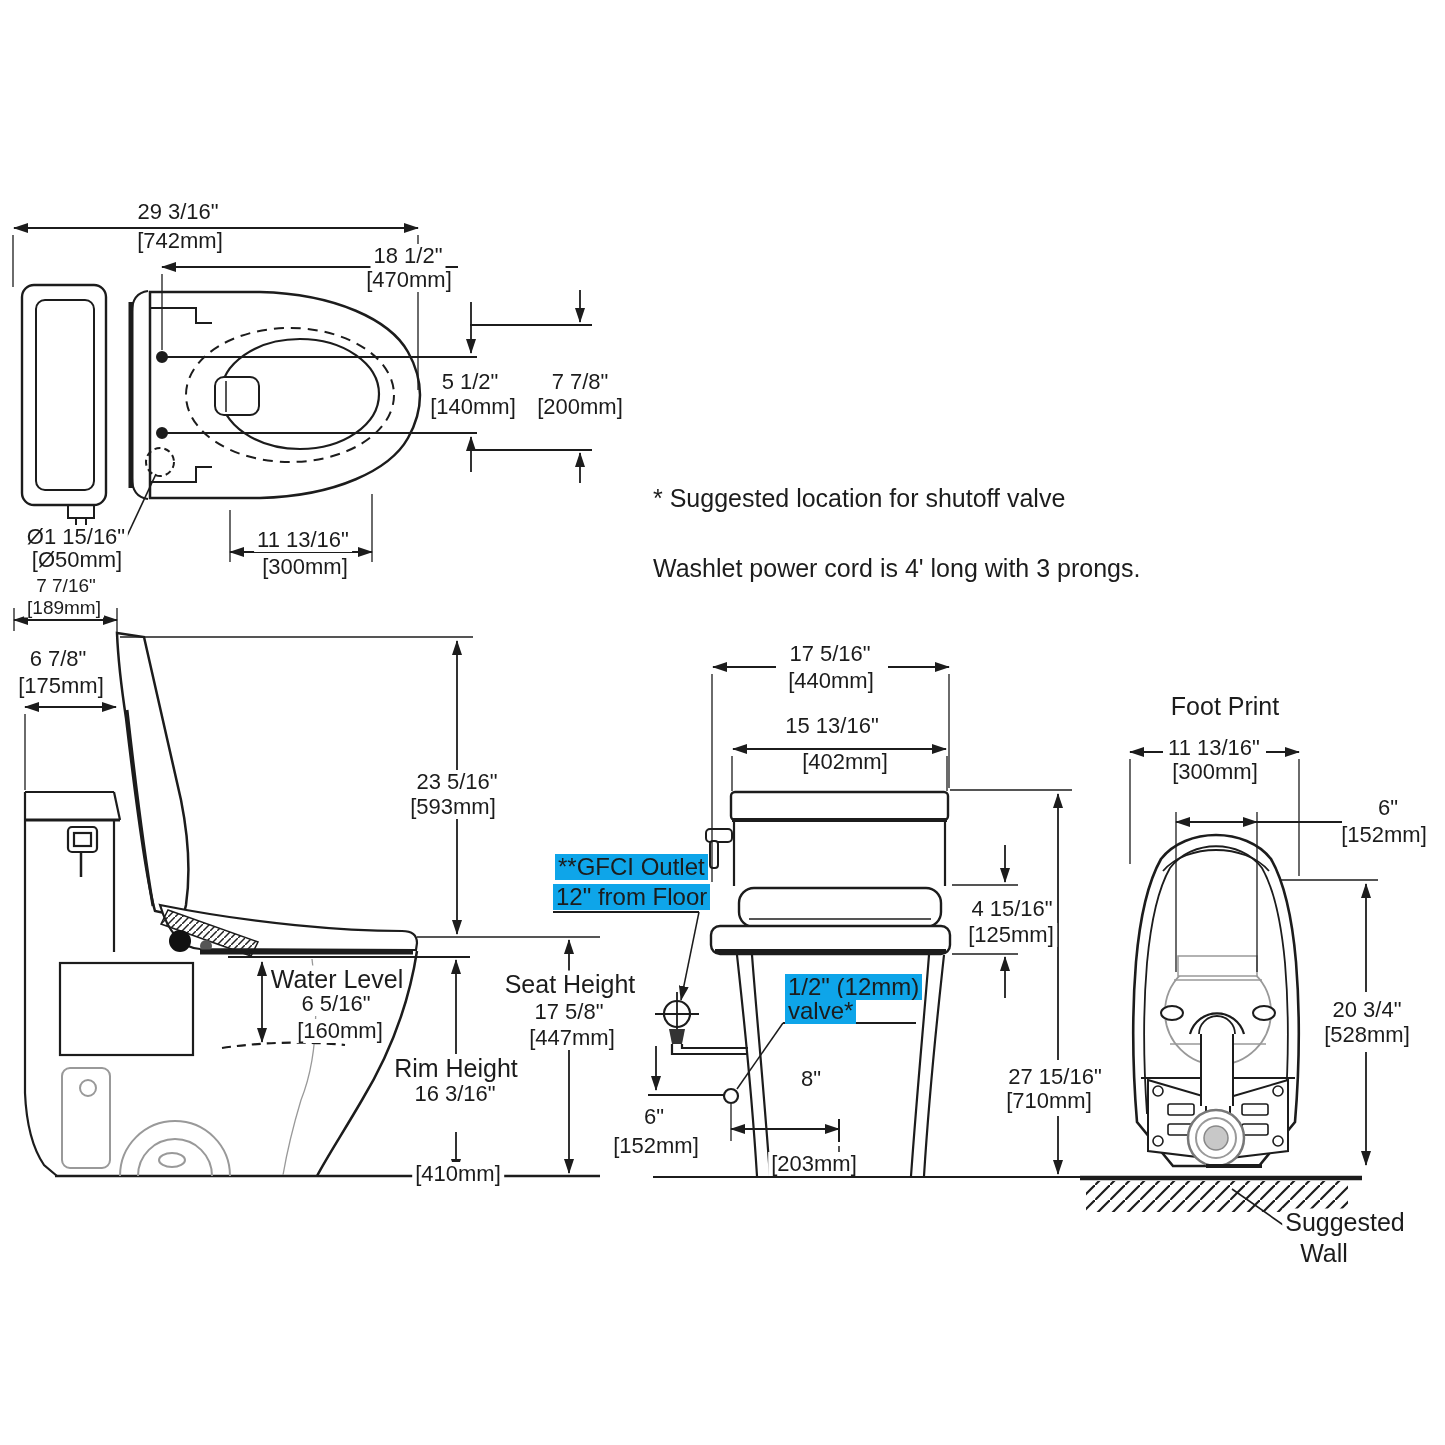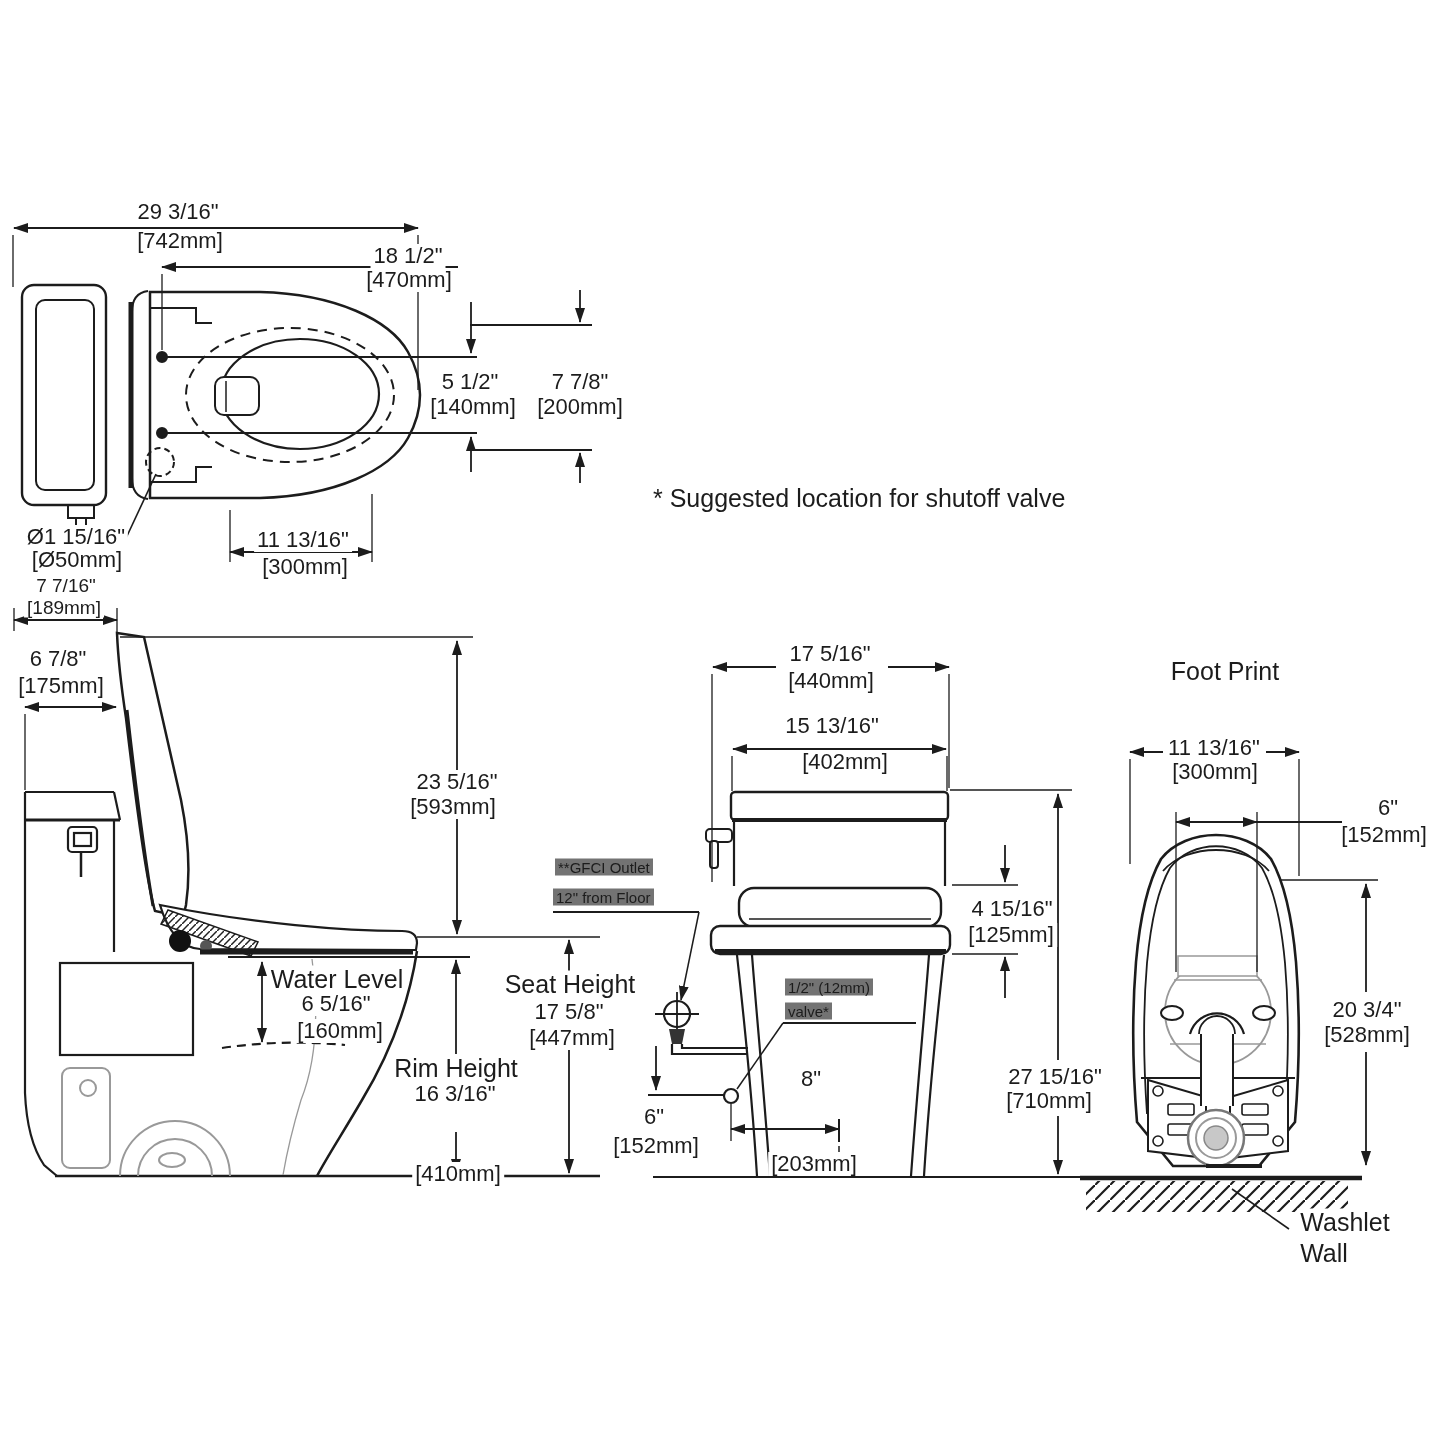--- a/index.html
+++ b/index.html
@@ -1,22 +1,22 @@
 <!DOCTYPE html>
 <html><head>
 <meta charset="utf-8">
 <style>
   html,body{margin:0;padding:0;background:#fff;}
   .sheet{position:relative;width:1445px;height:1445px;background:#fff;overflow:hidden;
          font-family:"Liberation Sans",sans-serif;color:#1c1c1c;}
   .sheet svg{position:absolute;left:0;top:0;}
   .lbl{position:absolute;transform:translate(-50%,-50%);font-size:22px;line-height:1;
        white-space:nowrap;background:#fff;padding:1px 3px;}
-  .lbl-l{position:absolute;transform:translateY(-50%);font-size:15px;line-height:1;
-       white-space:nowrap;background:#737373;padding:1px 3px;}
+  .lbl-l{position:absolute;transform:translateY(-50%);font-size:24px;line-height:1;
+       white-space:nowrap;background:#0ea5e9;padding:1px 3px;}
   .big{font-size:25px;}
   .sm{font-size:19px;}
   .note{font-size:25px;background:transparent;}
 </style>
 </head>
 <body>
 
 <div class="sheet">
 
 <svg width="1445" height="1445" viewBox="0 0 1445 1445">
@@ -253,20 +253,21 @@
   <div class="lbl" style="left:580px;top:382px">7 7/8"</div>
   <div class="lbl" style="left:580px;top:407px">[200mm]</div>
   <div class="lbl" style="left:303px;top:540px">11 13/16"</div>
   <div class="lbl" style="left:305px;top:567px">[300mm]</div>
   <div class="lbl" style="left:76px;top:537px">Ø1 15/16"</div>
   <div class="lbl" style="left:77px;top:560px">[Ø50mm]</div>
   <div class="lbl sm" style="left:66px;top:585px">7 7/16"</div>
   <div class="lbl sm" style="left:64px;top:607px">[189mm]</div>
 
   <div class="lbl-l note" style="left:650px;top:498px">* Suggested location for shutoff valve</div>
+  <div class="lbl-l note" style="left:650px;top:568px">Washlet power cord is 4' long with 3 prongs.</div>
 
   <div class="lbl" style="left:58px;top:659px">6 7/8"</div>
   <div class="lbl" style="left:61px;top:686px">[175mm]</div>
   <div class="lbl" style="left:457px;top:782px">23 5/16"</div>
   <div class="lbl" style="left:453px;top:807px">[593mm]</div>
   <div class="lbl big" style="left:337px;top:979px">Water Level</div>
   <div class="lbl" style="left:336px;top:1004px">6 5/16"</div>
   <div class="lbl" style="left:340px;top:1031px">[160mm]</div>
   <div class="lbl big" style="left:570px;top:984px">Seat Height</div>
   <div class="lbl" style="left:569px;top:1012px">17 5/8"</div>
@@ -285,23 +286,23 @@
   <div class="lbl" style="left:1011px;top:935px">[125mm]</div>
   <div class="lbl-l" style="left:785px;top:987px">1/2" (12mm)</div>
   <div class="lbl-l" style="left:785px;top:1011px">valve*</div>
   <div class="lbl" style="left:811px;top:1079px">8"</div>
   <div class="lbl" style="left:814px;top:1164px">[203mm]</div>
   <div class="lbl" style="left:654px;top:1117px">6"</div>
   <div class="lbl" style="left:656px;top:1146px">[152mm]</div>
   <div class="lbl" style="left:1055px;top:1077px">27 15/16"</div>
   <div class="lbl" style="left:1049px;top:1101px">[710mm]</div>
 
-  <div class="lbl big" style="left:1225px;top:671px">Foot Print</div>
+  <div class="lbl big" style="left:1225px;top:706px">Foot Print</div>
   <div class="lbl" style="left:1214px;top:748px">11 13/16"</div>
   <div class="lbl" style="left:1215px;top:772px">[300mm]</div>
   <div class="lbl" style="left:1388px;top:808px">6"</div>
   <div class="lbl" style="left:1384px;top:835px">[152mm]</div>
   <div class="lbl" style="left:1367px;top:1010px">20 3/4"</div>
   <div class="lbl" style="left:1367px;top:1035px">[528mm]</div>
-  <div class="lbl big" style="left:1345px;top:1222px">Washlet</div>
+  <div class="lbl big" style="left:1345px;top:1222px">Suggested</div>
   <div class="lbl big" style="left:1324px;top:1253px">Wall</div>
 
 </div>
 
 </body></html>

